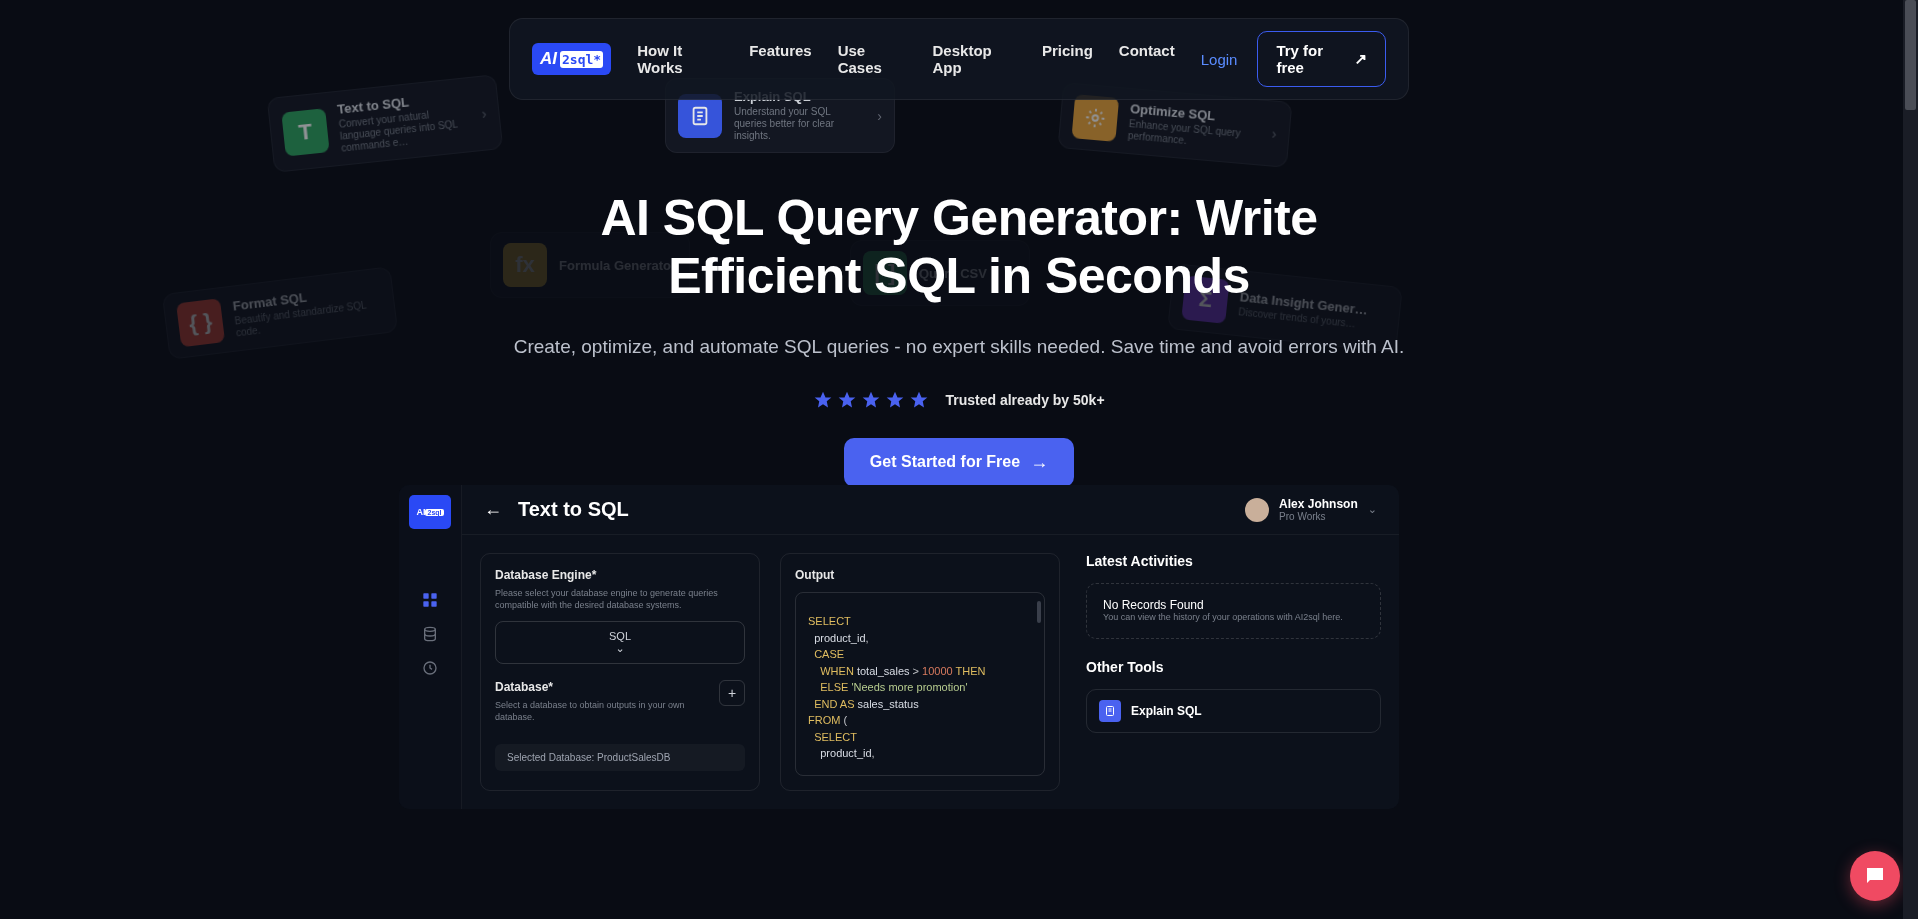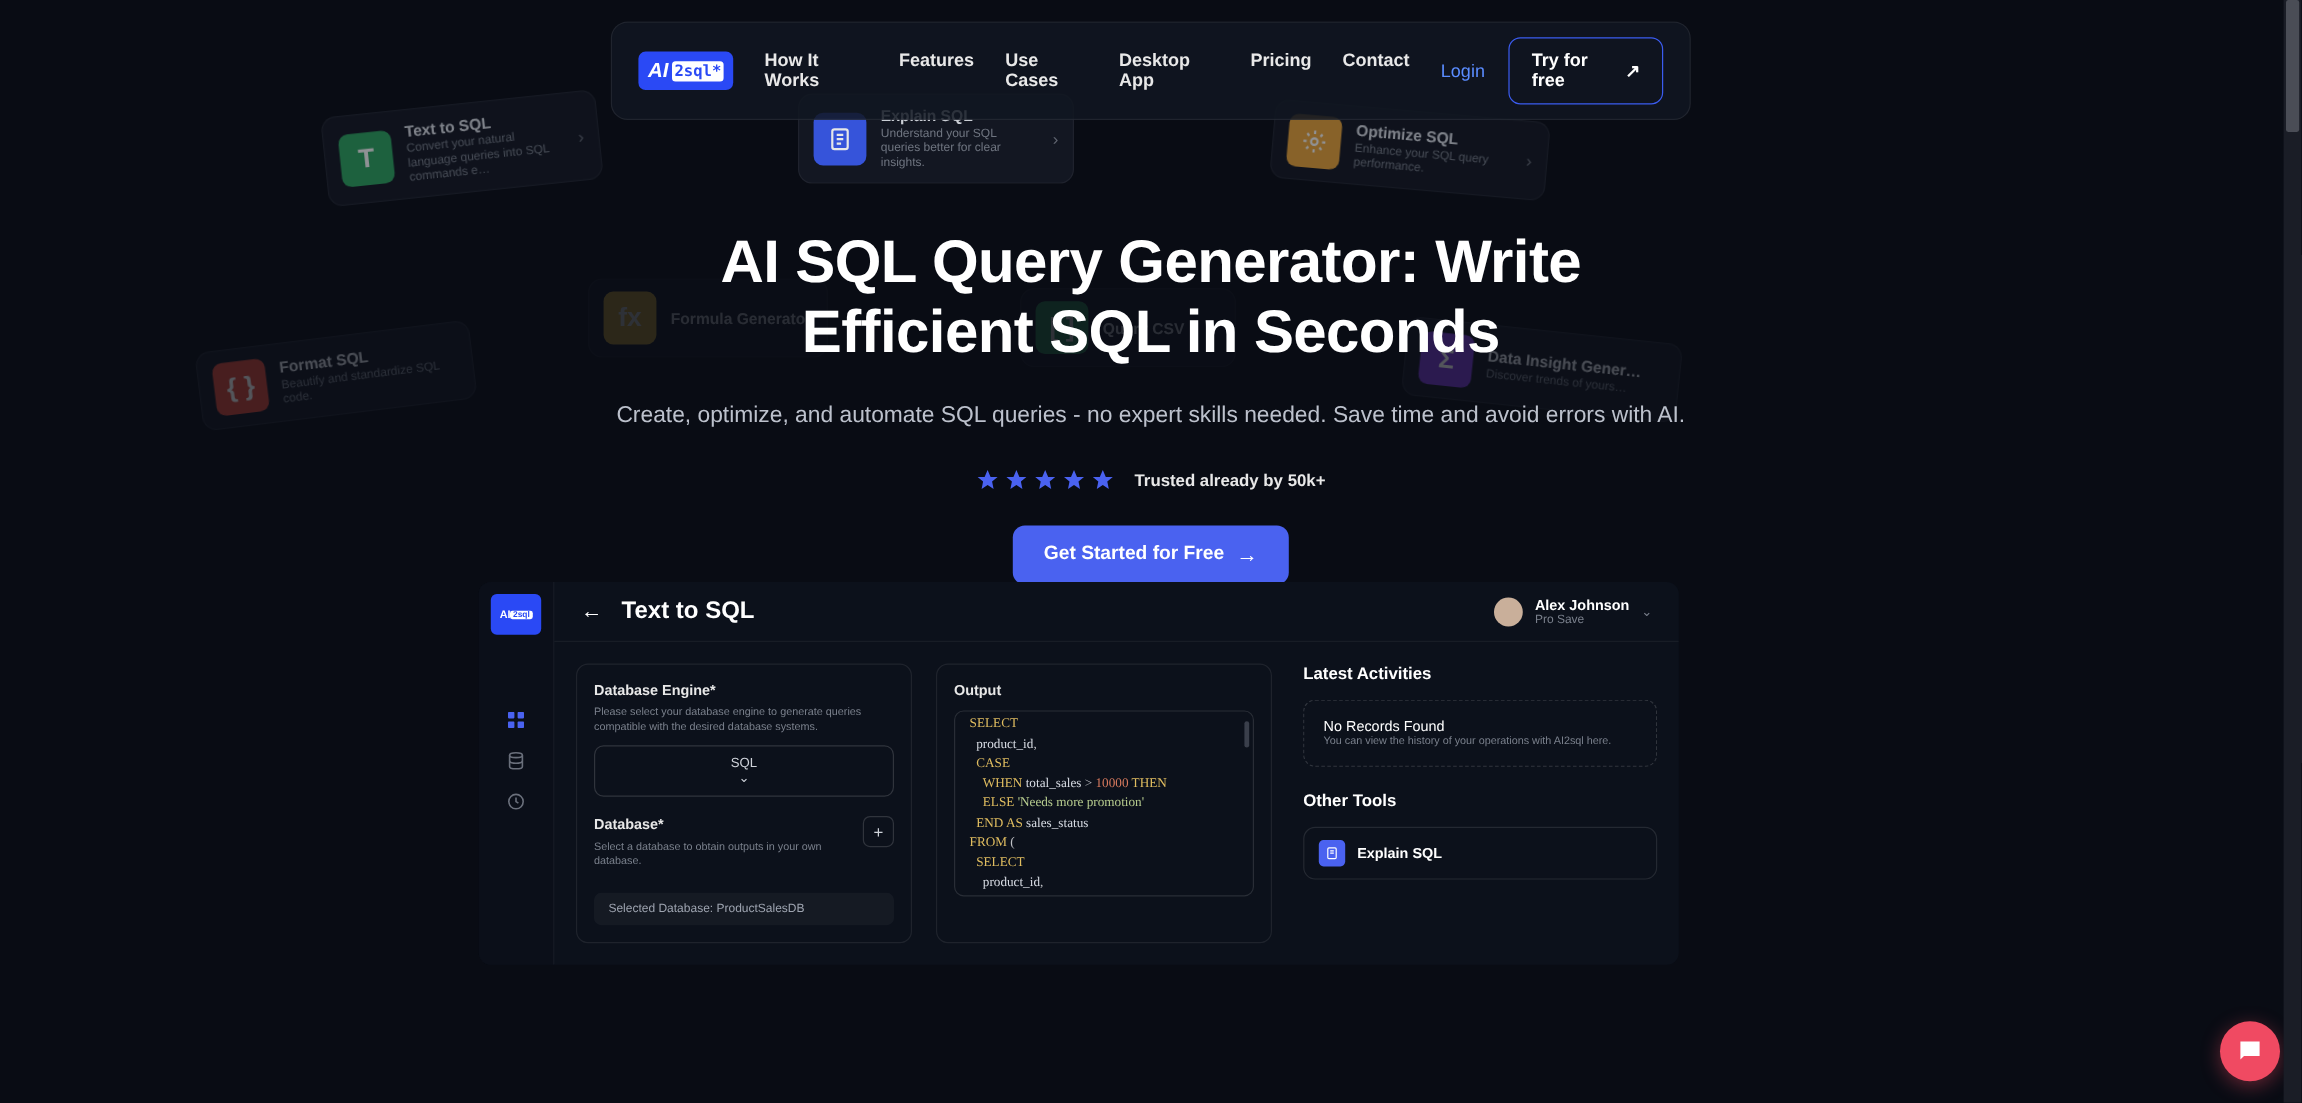--- a/index.html
+++ b/index.html
@@ -211,25 +211,25 @@
   padding: 8px 12px;
   font-size: 10px;
   color: #9ea4b0;
   margin-top: 10px;
 }
 
 .output-label { font-size: 12px; font-weight: 600; color: #e8e8e8; margin-bottom: 10px; }
 .code-box {
   border: 1px solid rgba(255,255,255,0.12);
   border-radius: 8px;
-  padding: 2px 12px;
-  font-family: Liberation Serif, serif;
+  padding: 20px 12px;
+  font-family: Liberation Sans, sans-serif;
   font-size: 11px;
   line-height: 1.5;
-  height: 155px;
+  height: 184px;
   overflow: hidden;
   position: relative;
 }
 .code-box .scroll-thumb {
   position: absolute;
   right: 3px; top: 8px;
   width: 4px; height: 22px;
   background: #3a3f4b;
   border-radius: 2px;
 }
@@ -442,21 +442,21 @@
   </div>
 
   <div class="app-main">
     <div class="app-header">
       <span class="back-arrow">←</span>
       <span class="app-title">Text to SQL</span>
       <div class="user-block">
         <div class="avatar"></div>
         <div>
           <div class="user-name">Alex Johnson</div>
-          <div class="user-plan">Pro Save</div>
+          <div class="user-plan">Pro Works</div>
         </div>
         <span class="user-chev">⌄</span>
       </div>
     </div>
 
     <div class="app-body">
       <div class="panel panel-left">
         <div class="form-label">Database Engine*</div>
         <div class="form-hint">Please select your database engine to generate queries compatible with the desired database systems.</div>
         <div class="select-box">

